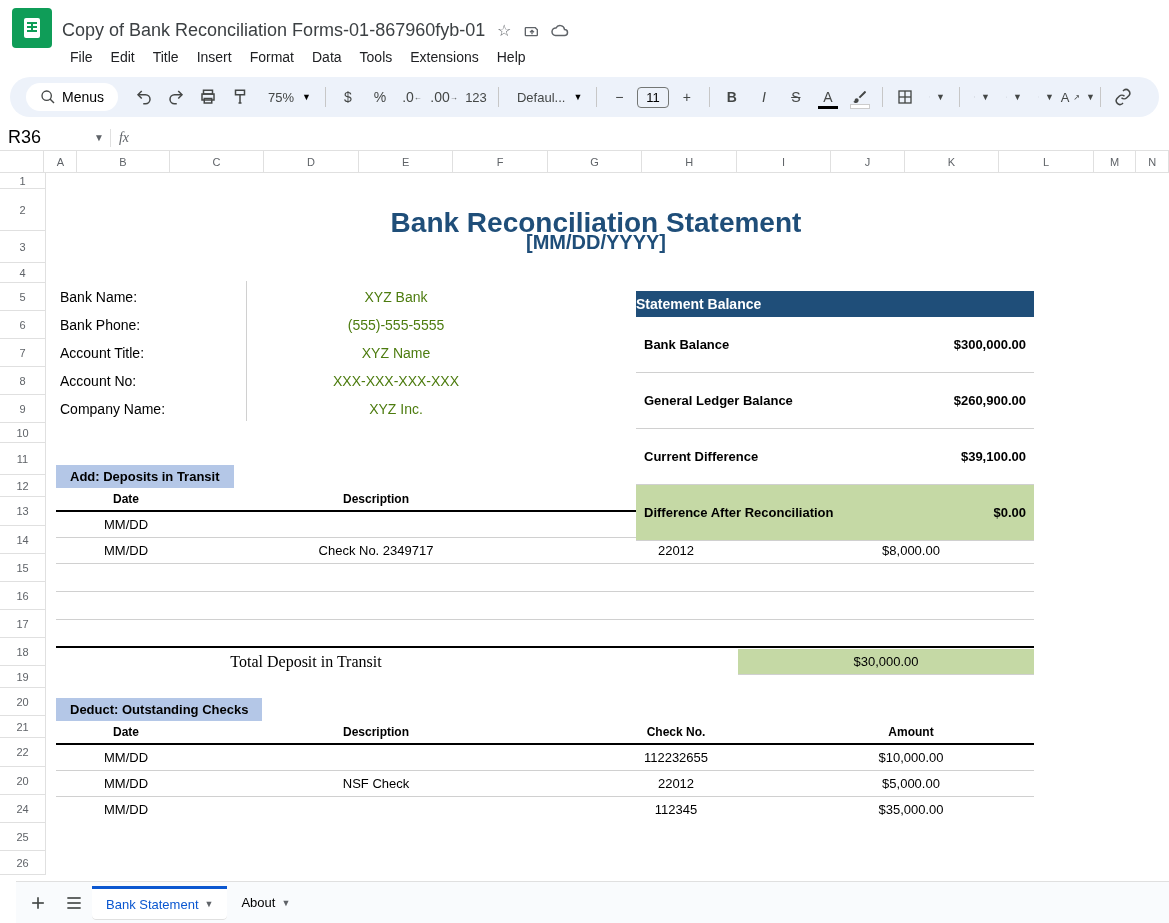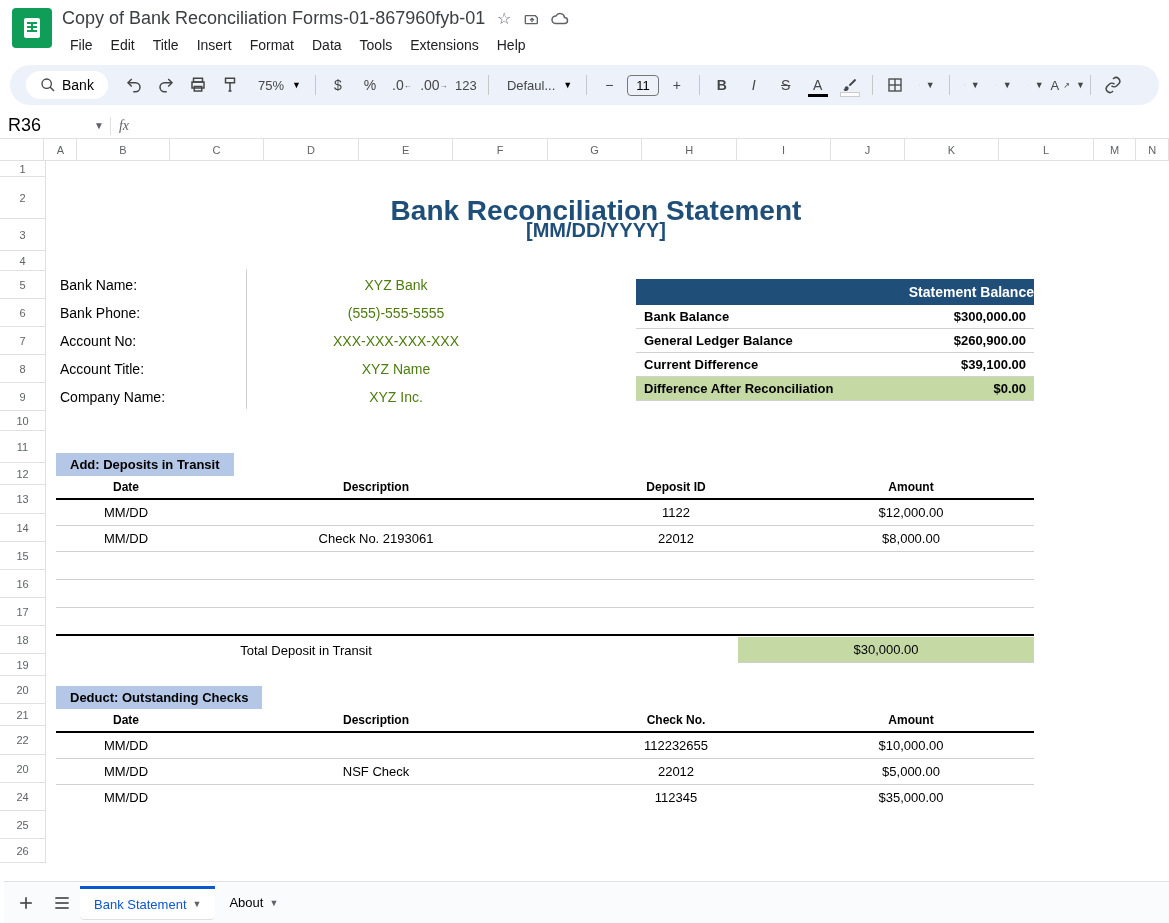--- a/index.html
+++ b/index.html
@@ -2,21 +2,21 @@
 <html><head>
 <meta charset="utf-8">
 <style>
 * { margin: 0; padding: 0; box-sizing: border-box; }
 body { font-family: Arial, sans-serif; background: #fff; overflow: hidden; width: 1169px; height: 923px; position: relative; }
 
 
 .header { display: flex; align-items: flex-start; padding: 8px 12px 0 12px; }
 .logo { width: 40px; height: 40px; background: #0f9d58; border-radius: 4px; display: flex; align-items: center; justify-content: center; margin-right: 10px; }
 .logo svg { width: 24px; height: 24px; }
-.title-area { flex: 1; }
+.title-area { flex: 1; margin-top: 12px; }
 .title-row { display: flex; align-items: center; gap: 10px; }
 .doc-title { font-size: 18px; color: #3c4043; }
 .title-icon { width: 18px; height: 18px; color: #5f6368; cursor: pointer; display: flex; align-items: center; justify-content: center; }
 .menubar { display: flex; gap: 2px; margin-top: 4px; }
 .menu-item { font-size: 14px; color: #202124; padding: 4px 8px; cursor: pointer; border-radius: 4px; }
 
 
 .toolbar { display: flex; align-items: center; padding: 6px 16px; gap: 4px; background: #edf2fa; border-radius: 24px; margin: 8px 10px 8px 10px; }
 .tb-btn { width: 28px; height: 28px; display: flex; align-items: center; justify-content: center; border-radius: 4px; cursor: pointer; color: #444746; font-size: 14px; }
 .tb-txt { font-size: 13px; color: #444746; padding: 0 4px; cursor: pointer; }
@@ -49,43 +49,43 @@
 
 .content { position: relative; width: 1100px; }
 .big-title { text-align: center; font-size: 28px; font-weight: bold; color: #1f4e79; font-family: 'Century Gothic', sans-serif; padding-top: 18px; height: 42px; }
 .date-sub { text-align: center; font-size: 20px; font-weight: bold; color: #1f4e79; font-family: 'Century Gothic', sans-serif; height: 32px; }
 .info-row { display: flex; height: 28px; align-items: center; }
 .info-label { width: 180px; padding-left: 14px; font-size: 14px; font-family: 'Century Gothic', sans-serif; }
 .info-val { width: 340px; text-align: center; font-size: 14px; color: #4d7c0f; font-family: 'Century Gothic', sans-serif; }
 .v-divider { position: absolute; left: 200px; top: 116px; width: 1px; height: 140px; background: #d0d0d0; }
 
 .stmt-box { position: absolute; left: 590px; top: 118px; width: 398px; }
-.stmt-header { background: #1f4e79; color: #fff; text-align: right; font-weight: bold; font-size: 14px; padding: 5px 0; font-family: 'Century Gothic', sans-serif; }
-.stmt-row { display: flex; border-bottom: 1px solid #d0d0d0; padding: 4px 8px; font-size: 13px; font-family: 'Century Gothic', sans-serif; }
+.stmt-header { background: #1f4e79; color: #fff; text-align: left; font-weight: bold; font-size: 14px; padding: 5px 0; font-family: 'Century Gothic', sans-serif; }
+.stmt-row { display: flex; border-bottom: 1px solid #d0d0d0; padding: 20px 8px; font-size: 13px; font-family: 'Century Gothic', sans-serif; }
 .stmt-row.green { background: #c5d9a5; }
 .stmt-l { flex: 1; font-weight: bold; }
 .stmt-r { font-weight: bold; }
 
 .section-header { background: #1f4e79; color: #fff; font-weight: bold; font-size: 14px; padding: 5px 16px; display: inline-block; font-family: 'Century Gothic', sans-serif; margin-left: 10px; }
 .sub-header { background: #b4c7e7; font-weight: bold; font-size: 13px; padding: 4px 14px; display: inline-block; font-family: 'Century Gothic', sans-serif; margin-left: 10px; }
 
 .tbl { margin-left: 10px; width: 978px; }
 .tbl-head { display: flex; font-size: 12px; font-weight: bold; font-family: 'Century Gothic', sans-serif; border-bottom: 2px solid #000; padding: 4px 0; }
 .c-date { width: 140px; text-align: center; }
 .c-desc { width: 360px; text-align: center; }
 .c-id { width: 240px; text-align: center; }
 .c-amt { width: 230px; text-align: center; }
 .tbl-row { display: flex; font-size: 13px; font-family: 'Century Gothic', sans-serif; border-bottom: 1px solid #d0d0d0; padding: 5px 0; }
 .tbl-row.blank { border-bottom: 1px solid #d0d0d0; height: 28px; }
 .total-row { display: flex; height: 28px; align-items: center; }
-.total-label { width: 500px; text-align: center; font-size: 13px; font-family: Liberation Sans, sans-serif; margin-left: 10px; }
+.total-label { width: 500px; text-align: center; font-size: 16px; font-family: Liberation Serif, serif; margin-left: 10px; }
 .total-amt { background: #c5d9a5; text-align: center; font-size: 13px; font-family: 'Century Gothic', sans-serif; width: 296px; margin-left: 182px; padding: 5px 0; border-bottom: 1px solid #d0d0d0; }
 
 
-.footer { position: absolute; bottom: 0; left: 4px; right: 0; height: 42px; border-top: 1px solid #e0e0e0; display: flex; align-items: center; padding: 0 4px; background: #f9fbfd; }
+.footer { position: absolute; bottom: 0; left: 16px; right: 0; height: 42px; border-top: 1px solid #e0e0e0; display: flex; align-items: center; padding: 0 4px; background: #f9fbfd; }
 .foot-btn { width: 36px; height: 36px; display: flex; align-items: center; justify-content: center; cursor: pointer; color: #444746; border-radius: 4px; }
 .sheet-tab { padding: 8px 14px; font-size: 13px; cursor: pointer; display: flex; align-items: center; gap: 6px; }
 .sheet-tab.active { background: #fff; color: #0b57d0; font-weight: 500; border-radius: 0 0 4px 4px; border-top: 3px solid transparent; box-shadow: 0 -1px 0 #e0e0e0 inset; position: relative; }
 .sheet-tab.active::before { content:''; position:absolute; top:-3px; left:0; right:0; height:3px; background:#0b57d0; }
 .dd-arrow { font-size: 9px; color: #5f6368; }
 </style>
 </head>
 <body>
 
 <div class="header">
@@ -127,21 +127,21 @@
       </div>
   </div>
 </div>
 
 <div class="toolbar">
   <div class="menus-btn">
     <svg width="16" height="16" viewBox="0 0 24 24" fill="none" stroke="#444746" stroke-width="2">
         <circle cx="10" cy="10" r="7"></circle>
         <line x1="21" y1="21" x2="15" y2="15"></line>
       </svg>
-    <span>Bank</span>
+    <span>Menus</span>
   </div>
   <div class="tb-btn">
       <svg width="18" height="18" viewBox="0 0 24 24" fill="none" stroke="#444746" stroke-width="2">
         <path d="M9 14L4 9l5-5"></path>
         <path d="M4 9h10a6 6 0 0 1 0 12h-3"></path>
       </svg>
     </div>
   <div class="tb-btn">
       <svg width="18" height="18" viewBox="0 0 24 24" fill="none" stroke="#444746" stroke-width="2">
         <path d="M15 14l5-5-5-5"></path>
@@ -306,26 +306,26 @@
           <div class="v-divider" style="top:-2px"></div>
         <div class="info-row">
               <div class="info-label">Bank Name:</div>
               <div class="info-val">XYZ Bank</div>
             </div>
             <div class="info-row">
               <div class="info-label">Bank Phone:</div>
               <div class="info-val">(555)-555-5555</div>
             </div>
             <div class="info-row">
+              <div class="info-label">Account Title:</div>
+              <div class="info-val">XYZ Name</div>
+            </div>
+            <div class="info-row">
               <div class="info-label">Account No:</div>
               <div class="info-val">XXX-XXX-XXX-XXX</div>
-            </div>
-            <div class="info-row">
-              <div class="info-label">Account Title:</div>
-              <div class="info-val">XYZ Name</div>
             </div>
             <div class="info-row">
               <div class="info-label">Company Name:</div>
               <div class="info-val">XYZ Inc.</div>
             </div>
           </div>
 
         <div class="stmt-box">
           <div class="stmt-header">Statement Balance</div>
           <div id="stmt-rows">
@@ -361,21 +361,21 @@
           </div>
           <div id="deposit-rows">
               <div class="tbl-row">
                 <div class="c-date">MM/DD</div>
                 <div class="c-desc"></div>
                 <div class="c-id">1122</div>
                 <div class="c-amt">$12,000.00</div>
               </div>
               <div class="tbl-row">
                 <div class="c-date">MM/DD</div>
-                <div class="c-desc">Check No. 2193061</div>
+                <div class="c-desc">Check No. 2349717</div>
                 <div class="c-id">22012</div>
                 <div class="c-amt">$8,000.00</div>
               </div>
             </div>
           <div class="tbl-row blank"></div>
           <div class="tbl-row blank"></div>
           <div class="tbl-row blank" style="border-bottom:2px solid #000"></div>
         </div>
         <div class="total-row">
           <div class="total-label">Total Deposit in Transit</div>

